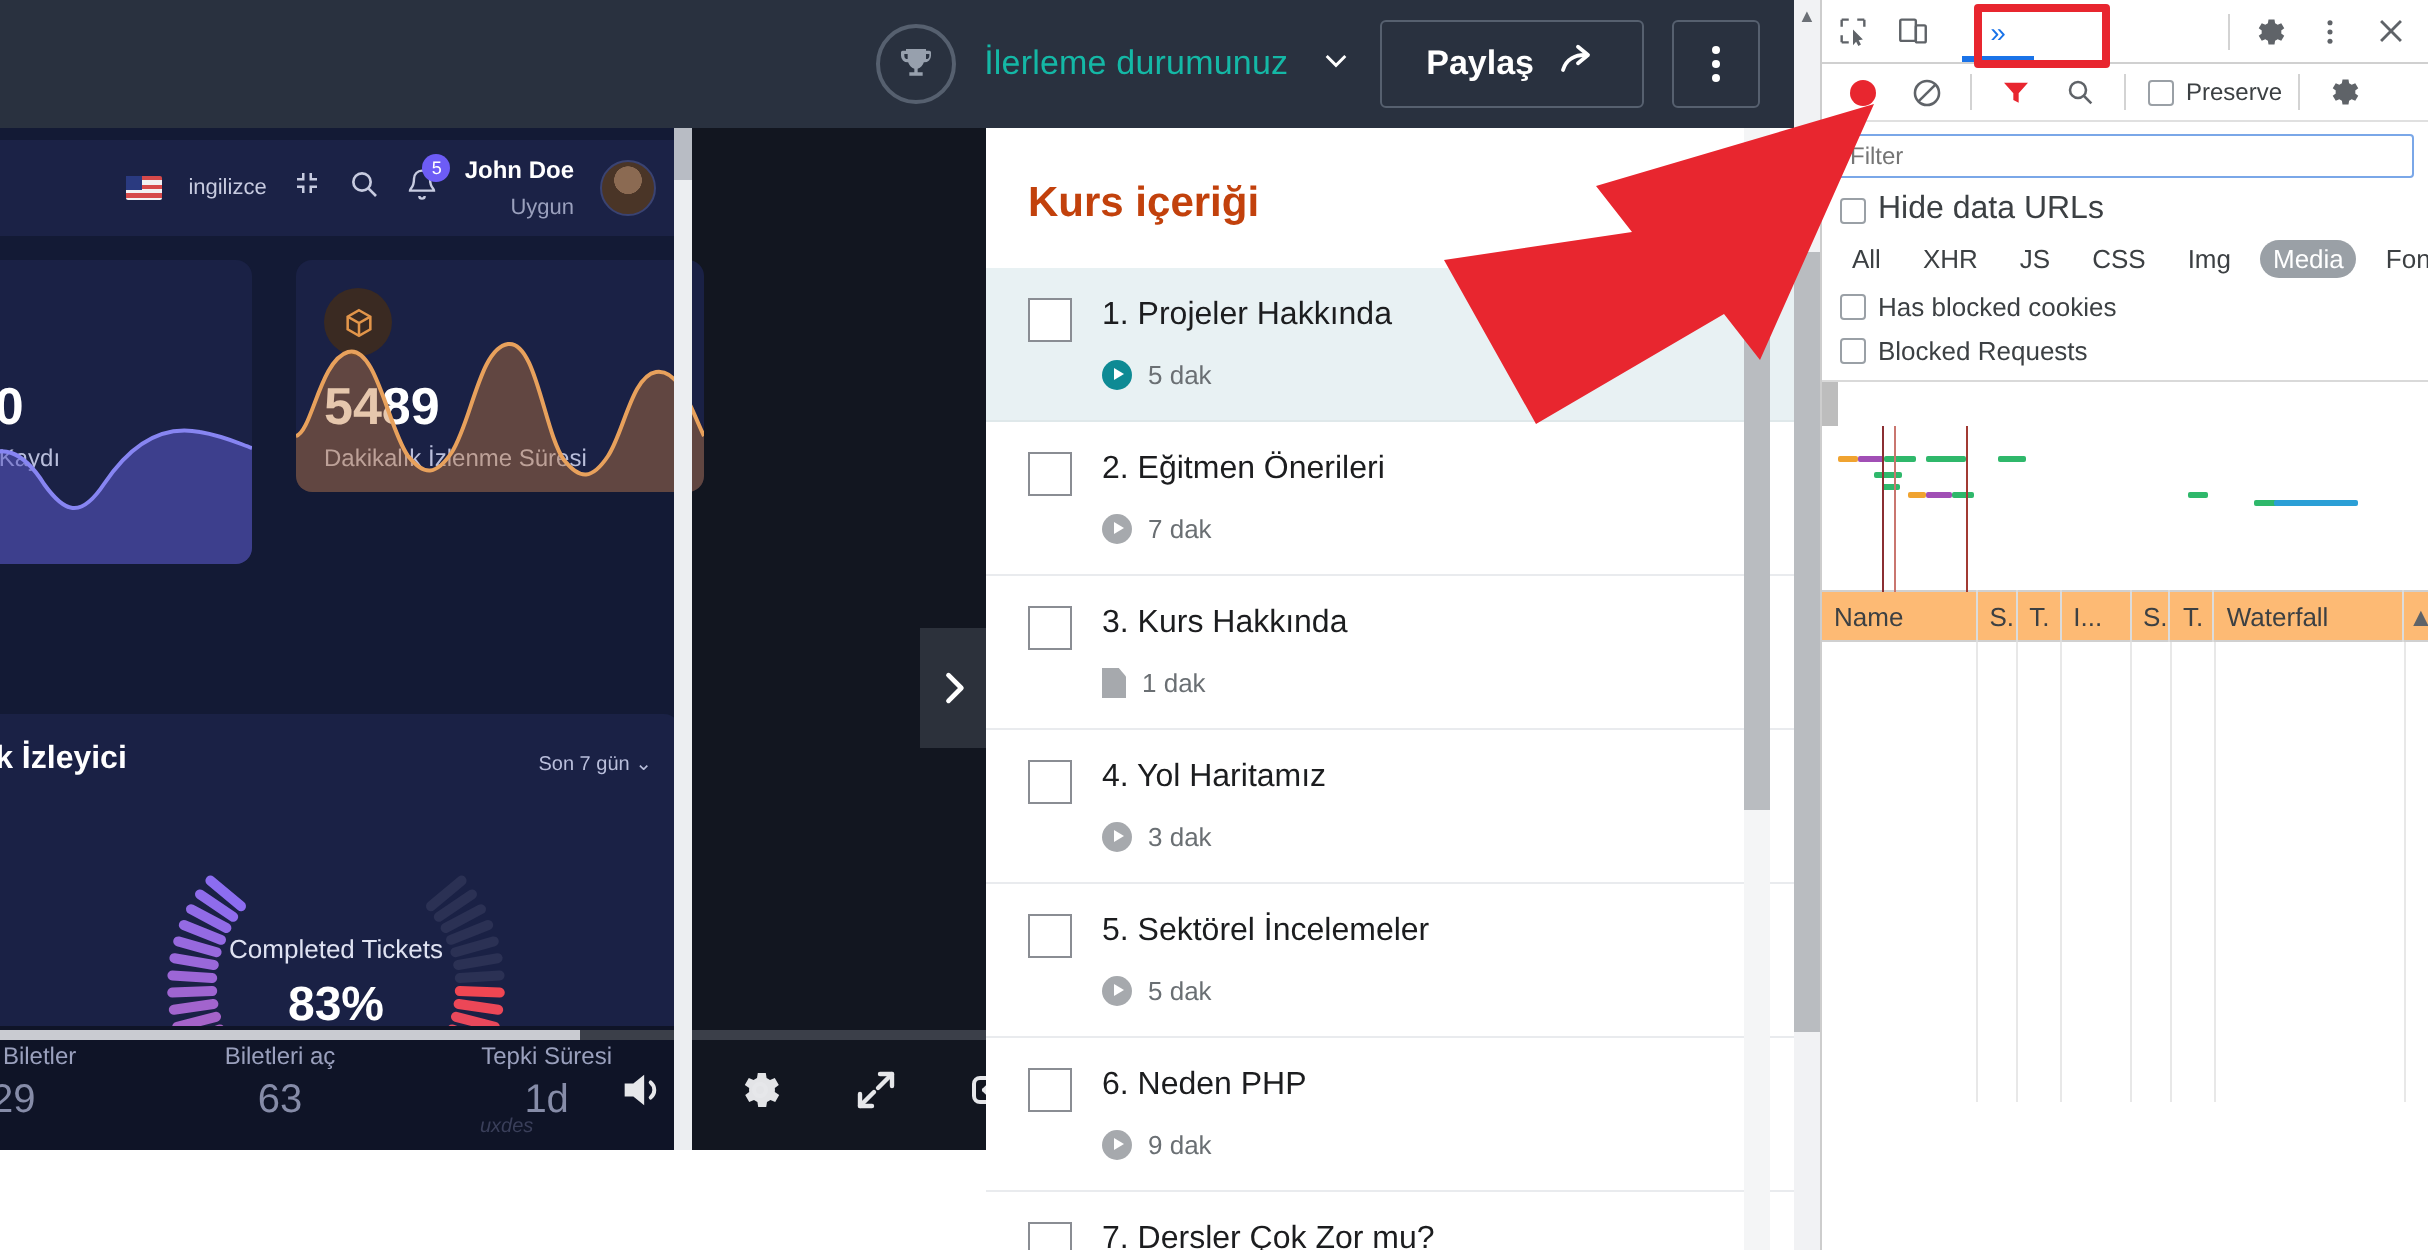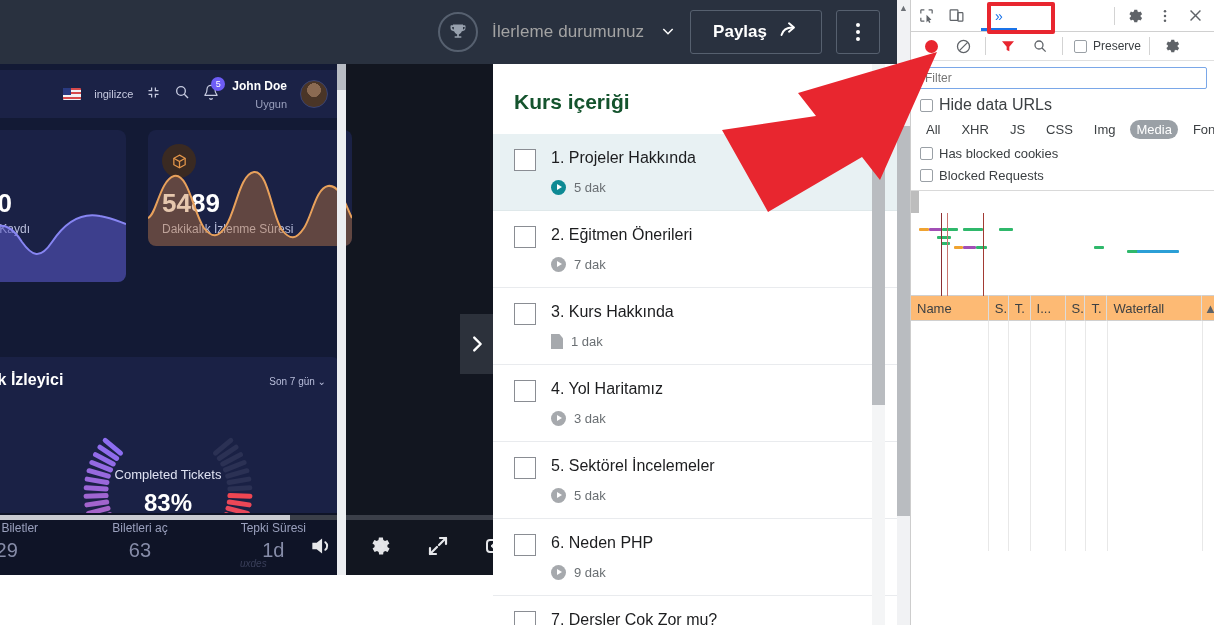--- a/index.html
+++ b/index.html
@@ -23,21 +23,21 @@
   .topbar-inner {
     position: absolute; right: 30px; top: 0; height: 64px;
     display: flex; align-items: center; gap: 14px;
   }
   .trophy-circle {
     width: 40px; height: 40px; border-radius: 50%;
     border: 2px solid #56606f; display: flex; align-items: center;
     justify-content: center; color: #97a0ad;
   }
   .progress-label {
-    color: #a3a3a3; font-size: 17px; letter-spacing: .1px;
+    color: #14b8a6; font-size: 17px; letter-spacing: .1px;
   }
   .chev-down { color: #ffffff; font-size: 15px; margin-left: 2px; }
   .btn-outline {
     border: 1px solid #56606f; border-radius: 3px;
     height: 44px; display: flex; align-items: center; gap: 12px;
     padding: 0 22px; color: #ffffff; font-size: 17px; font-weight: bold;
     background: transparent;
   }
   .btn-kebab {
     border: 1px solid #56606f; border-radius: 3px;
@@ -134,21 +134,21 @@
     background: #eceef1;
   }
   .vid-scroll i { position:absolute; left:0; top:0; width:9px; height:26px; background:#b8bcc4; display:block; }
 
   
   .content-panel {
     position: absolute; left: 493px; top: 64px; width: 417px; height: 561px;
     background: #ffffff;
   }
   .content-title {
-    padding: 26px 0 20px 21px; font-size: 21px; color: #14532d; font-weight: bold;
+    padding: 26px 0 20px 21px; font-size: 21px; color: #c2410c; font-weight: bold;
   }
   .lesson {
     position: relative; padding: 14px 0 14px 21px; min-height: 77px;
     border-bottom: 1px solid #e9ebee;
   }
   .lesson.active { background: #e8f1f3; border-bottom-color: #dfe8ea; }
   .lesson-row { display: flex; align-items: flex-start; gap: 15px; }
   .cbx {
     width: 22px; height: 22px; border: 1px solid #8a8d93; background: #fff;
     flex: 0 0 auto; margin-top: 1px;

